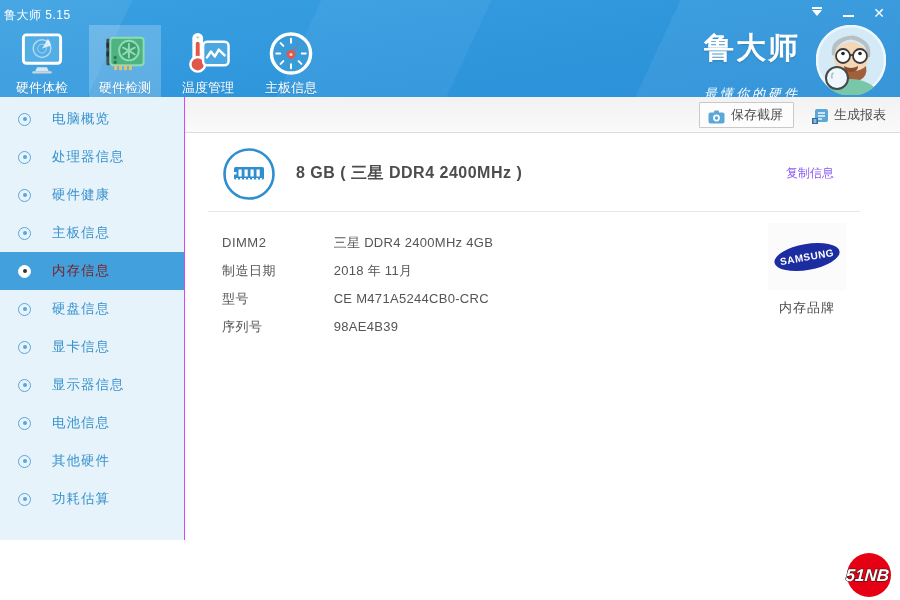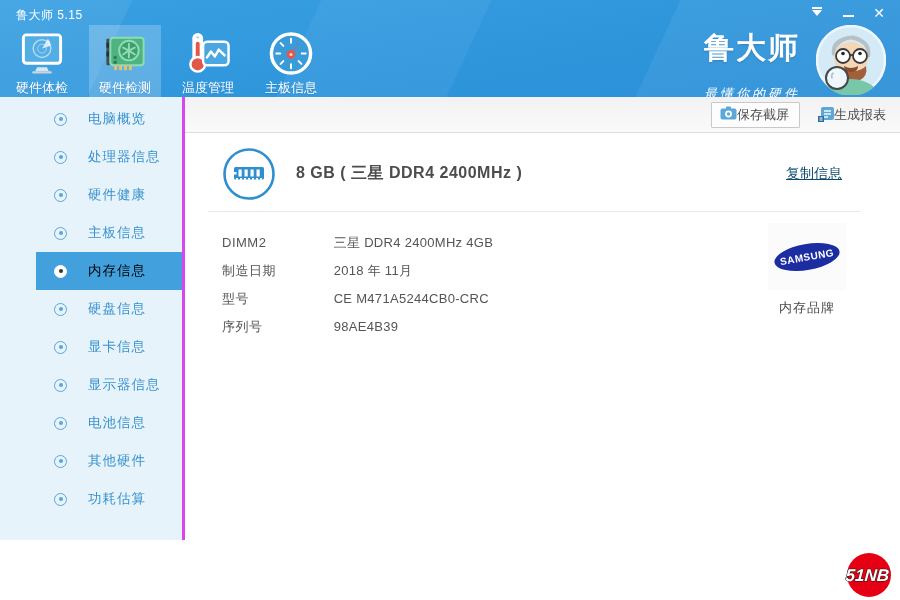--- a/index.html
+++ b/index.html
@@ -7,21 +7,21 @@
   body { font-family:"Liberation Sans","DejaVu Sans",sans-serif; position:relative; background:#fff; }
 
   
   .header {
     position:absolute; left:0; top:0; width:900px; height:97px;
     background:
       linear-gradient(115deg, rgba(255,255,255,0.07) 0 14%, transparent 14% 34%,
         rgba(255,255,255,0.05) 34% 52%, transparent 52% 72%, rgba(255,255,255,0.06) 72% 100%),
       linear-gradient(170deg, #39a0e2 0%, #2f96dc 55%, #2b8fd6 100%);
   }
-  .win-title { position:absolute; left:16px; top:7px; color:#fff; font-size:12px; letter-spacing:.5px; }
+  .win-title { position:absolute; left:4px; top:7px; color:#fff; font-size:12px; letter-spacing:.5px; }
   .win-controls { position:absolute; right:10px; top:4px; display:flex; gap:9px; }
   .win-btn { width:22px; height:18px; display:flex; align-items:center; justify-content:center; color:#fff; cursor:pointer; }
   .tri-down { width:0; height:0; border-left:5px solid transparent; border-right:5px solid transparent; border-top:6px solid #fff; }
   .skin-bar { position:absolute; width:10px; height:2px; background:#fff; margin-bottom:11px; }
   .min-glyph { width:11px; height:2px; background:#fff; margin-top:6px; }
   .close-glyph { font-size:14px; font-weight:bold; line-height:1; }
 
   .nav-tabs { position:absolute; left:6px; top:25px; height:72px; display:flex; }
   .nav-tab { width:72px; margin-right:11px; display:flex; flex-direction:column; align-items:center; padding-top:5px; cursor:pointer; }
   .nav-tab.active { background:rgba(255,255,255,0.22); }
@@ -32,43 +32,43 @@
   .brand-name { font-size:30px; font-weight:bold; letter-spacing:2px; text-shadow:0 1px 2px rgba(0,0,0,0.15); }
   .brand-tagline { font-family:"DejaVu Serif",serif; font-style:italic; font-size:13px; letter-spacing:3px; margin-top:16px; }
   .avatar { position:absolute; right:14px; top:25px; width:70px; height:70px; }
 
   
   .toolbar {
     position:absolute; left:185px; top:97px; width:715px; height:36px;
     background:linear-gradient(#f2f2f2,#fafafa); border-bottom:1px solid #dcdcdc;
     display:flex; align-items:center; justify-content:flex-end; padding-right:14px; gap:18px;
   }
-  .tb-btn { display:flex; align-items:flex-start; font-size:13px; color:#4c4c4c; cursor:pointer; }
+  .tb-btn { display:flex; align-items:flex-end; gap:6px; font-size:13px; color:#4c4c4c; cursor:pointer; }
   .tb-btn.boxed { border:1px solid #c9c9c9; background:#fdfdfd; padding:3px 10px 3px 8px; border-radius:1px; }
 
   
   .sidebar {
     position:absolute; left:0; top:97px; width:185px; height:443px;
-    background:#e7f3fb; border-right:3px solid #d946ef;padding-left:36px;
+    background:#e7f3fb; border-right:1px solid #d946ef;
   }
   .side-item { position:relative; height:38px; display:flex; align-items:center; cursor:pointer; }
   .side-item:first-child { margin-top:3px; }
   .radio { width:13px; height:13px; margin-left:18px; border:1px solid #5aa6d9; border-radius:50%; position:relative; flex:0 0 auto; }
   .radio::after { content:""; position:absolute; left:50%; top:50%; width:4px; height:4px; margin:-2px 0 0 -2px; border-radius:50%; background:#5aa6d9; }
   .side-label { margin-left:21px; font-size:13.5px; color:#3892cd; letter-spacing:1px; }
   .side-item.selected { background:#42a1dd; }
-  .side-item.selected .side-label { color:#000000; }
+  .side-item.selected .side-label { color:#7f1d1d; }
   .side-item.selected .radio { border-color:#fff; background:#fff; }
   .side-item.selected .radio::after { background:#333; }
 
   
   .main { position:absolute; left:186px; top:133px; width:714px; height:467px; background:#fff; }
   .mem-icon { position:absolute; left:36px; top:14px; width:54px; height:54px; }
   .mem-summary { position:absolute; left:110px; top:30px; font-size:16px; font-weight:bold; color:#4d4d4d; letter-spacing:.5px; }
-  .copy-link { position:absolute; left:600px; top:32px; font-size:14px; color:#0c4a6e; cursor:pointer;text-decoration:underline; }
+  .copy-link { position:absolute; left:600px; top:32px; font-size:12px; color:#8b5cf6; cursor:pointer; }
   .divider { position:absolute; left:22px; top:78px; width:652px; height:1px; background:#e8e8e8; }
 
   .detail-row { position:absolute; left:36px; font-size:13px; color:#555; }
   .detail-label { display:inline-block; width:108px; letter-spacing:.5px; }
   .detail-value { letter-spacing:.3px; }
 
   .brand-box { position:absolute; left:582px; top:90px; width:78px; height:67px; background:#fbfbfb; display:flex; align-items:center; justify-content:center; }
   .brand-caption { position:absolute; left:582px; top:166px; width:78px; text-align:center; font-size:13px; color:#4c4c4c; letter-spacing:1px; }
 
   .watermark { position:absolute; left:845px; top:552px; width:48px; height:46px; }

